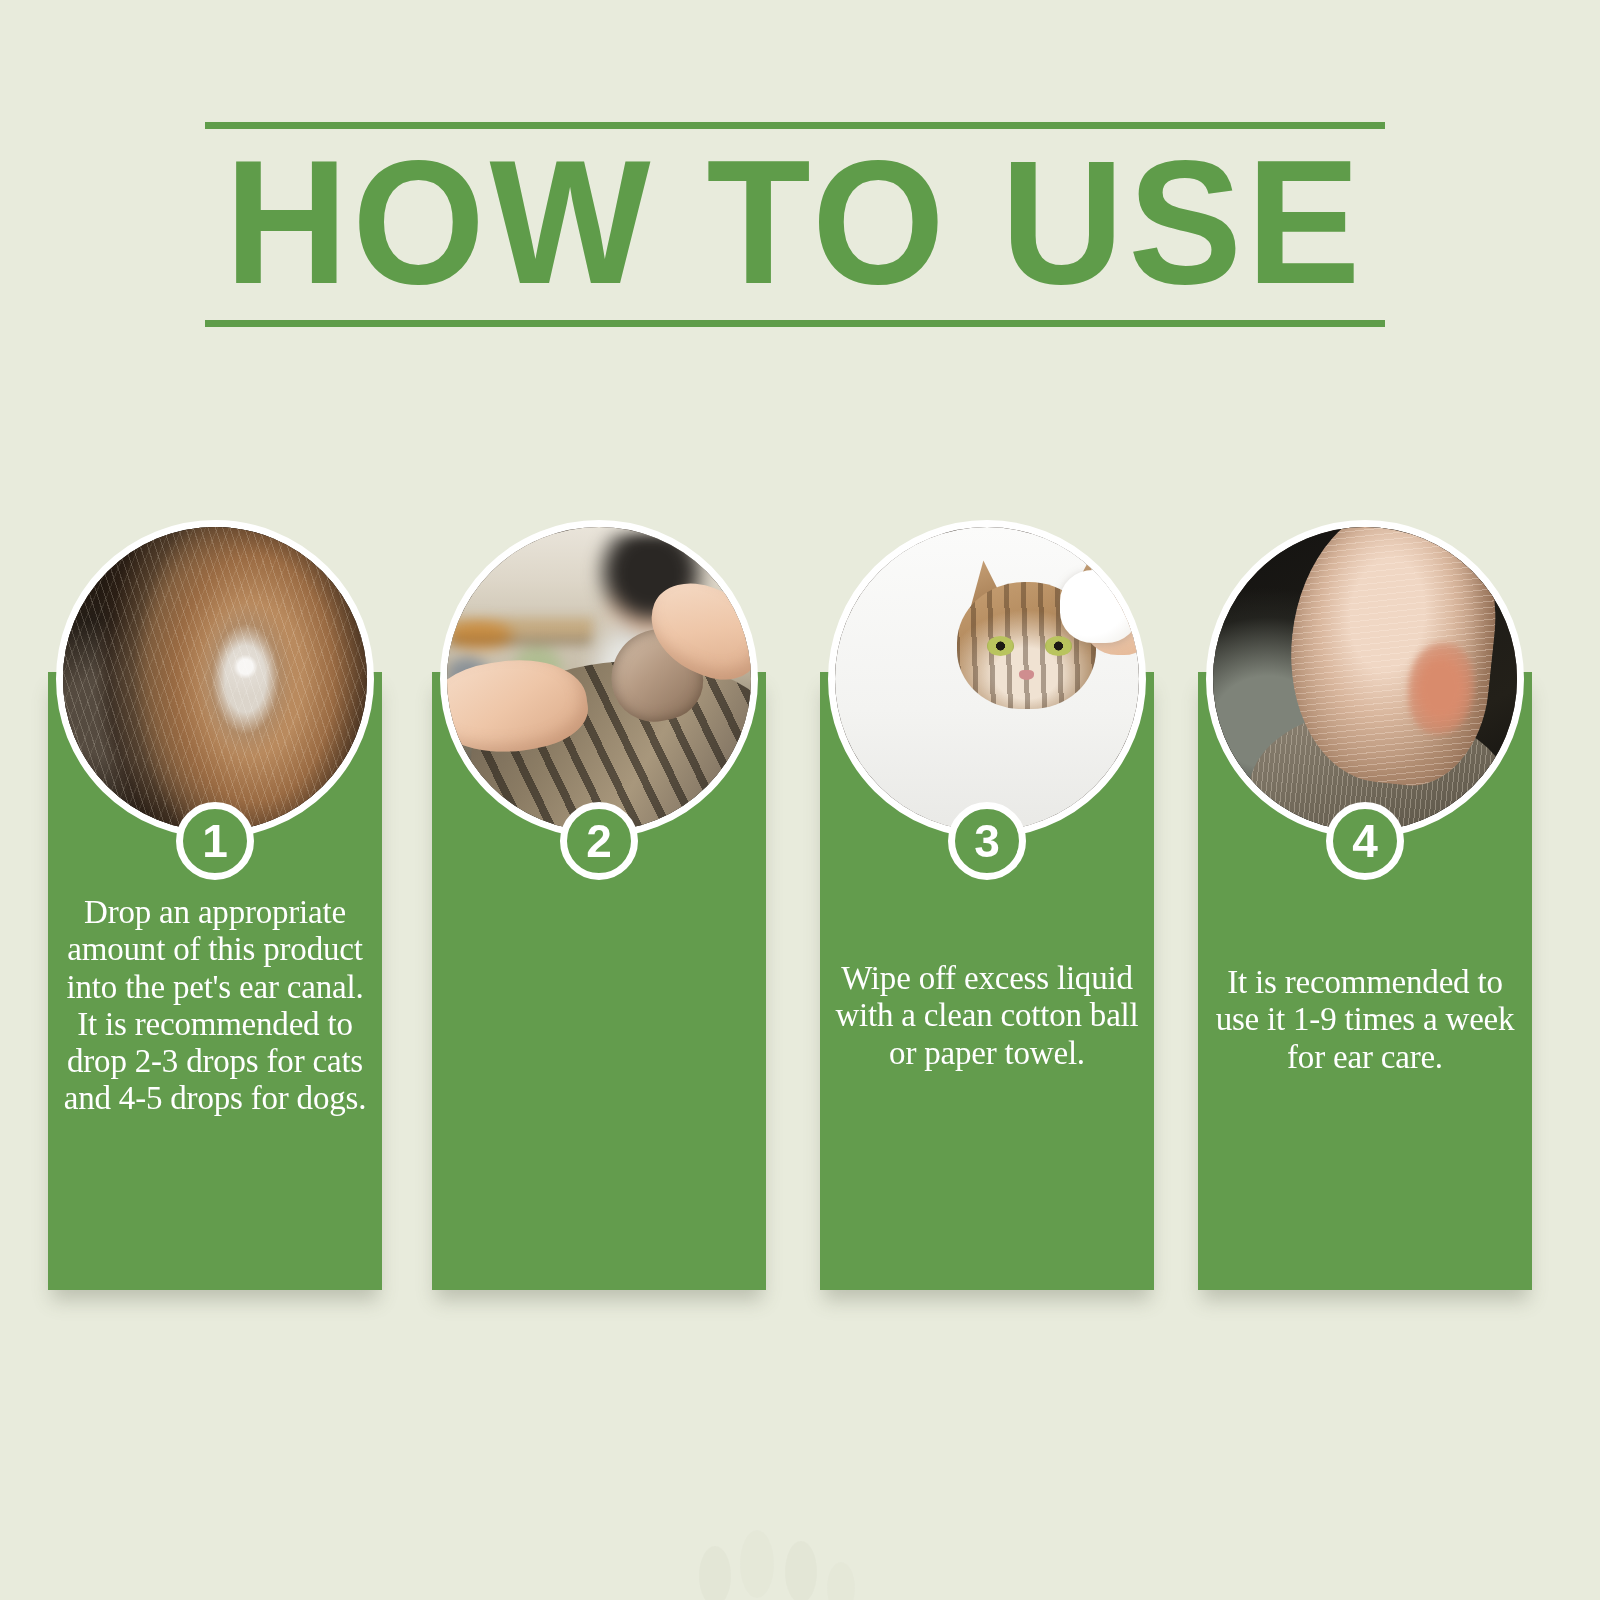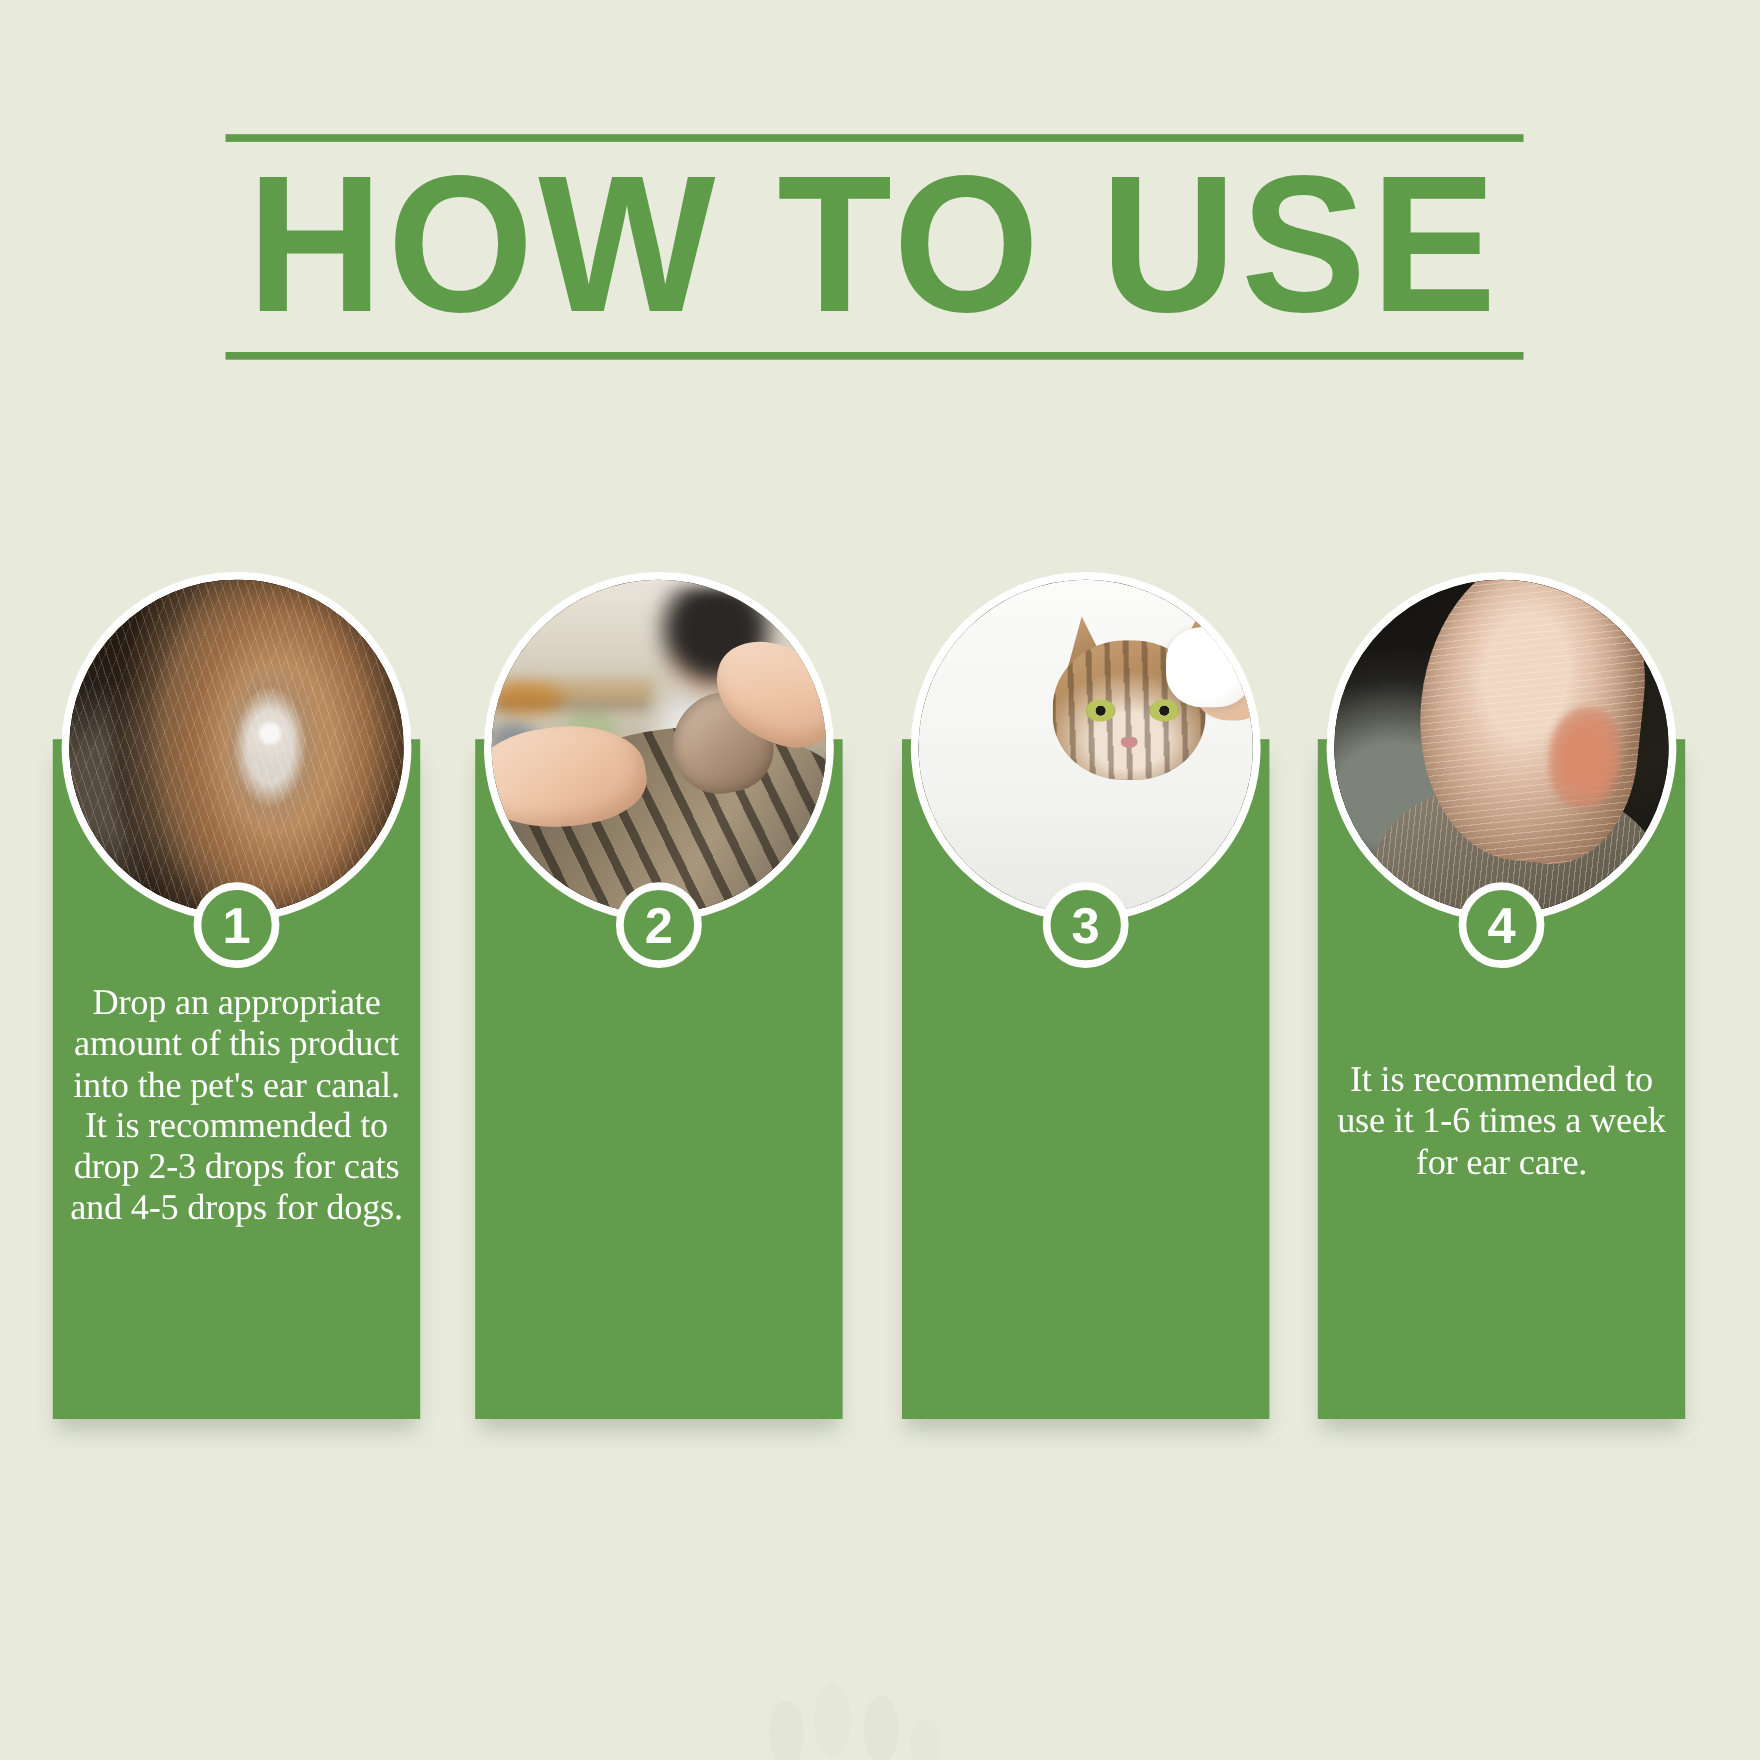--- a/index.html
+++ b/index.html
@@ -433,34 +433,35 @@
           <div class="eye-l"></div>
           <div class="eye-r"></div>
           <div class="nose"></div>
           <div class="finger"></div>
           <div class="pad"></div>
         </div>
       </div>
       <div class="badge">
         <span class="badge-num">3</span>
       </div>
+      <div class="card-text">Wipe off excess liquid with a clean cotton ball or paper towel.</div>
     </div>
 
     <div class="card card-4">
       <div class="photo">
         <div class="scene scene-ear-macro">
           <div class="fur-base"></div>
           <div class="pinna"></div>
           <div class="inner-pink"></div>
         </div>
       </div>
       <div class="badge">
         <span class="badge-num">4</span>
       </div>
-      <div class="card-text">It is recommended to use it 1-6 times a week for ear care.</div>
+      <div class="card-text">It is recommended to use it 1-9 times a week for ear care.</div>
     </div>
 
   </div>
 
   <svg class="watermark" viewBox="0 0 240 120">
     <ellipse cx="60" cy="96" rx="16" ry="30" fill="#d9dccb"></ellipse>
     <ellipse cx="102" cy="84" rx="17" ry="34" fill="#dfe2d2"></ellipse>
     <ellipse cx="146" cy="92" rx="16" ry="31" fill="#d9dccb"></ellipse>
     <ellipse cx="186" cy="108" rx="14" ry="26" fill="#dfe2d2"></ellipse>
   </svg>

